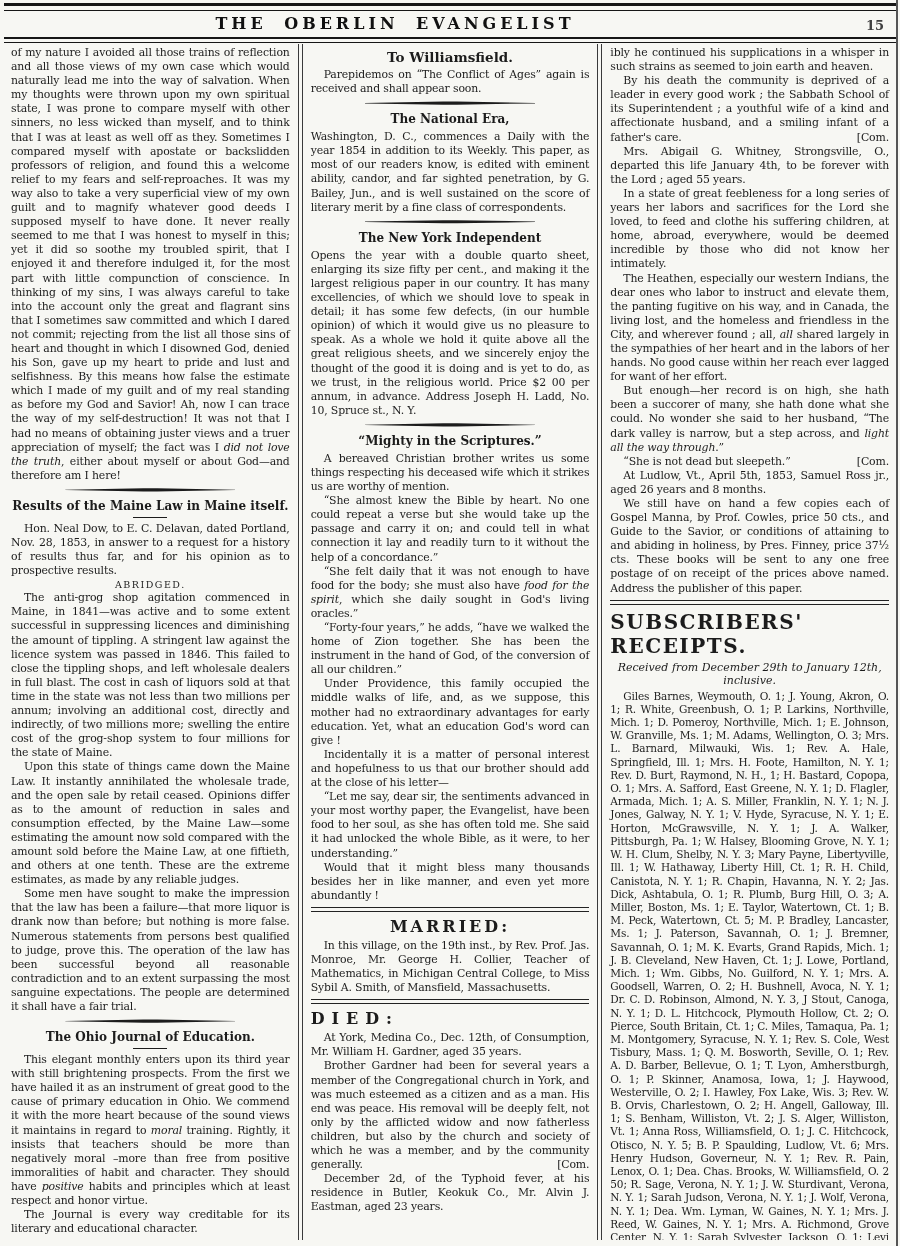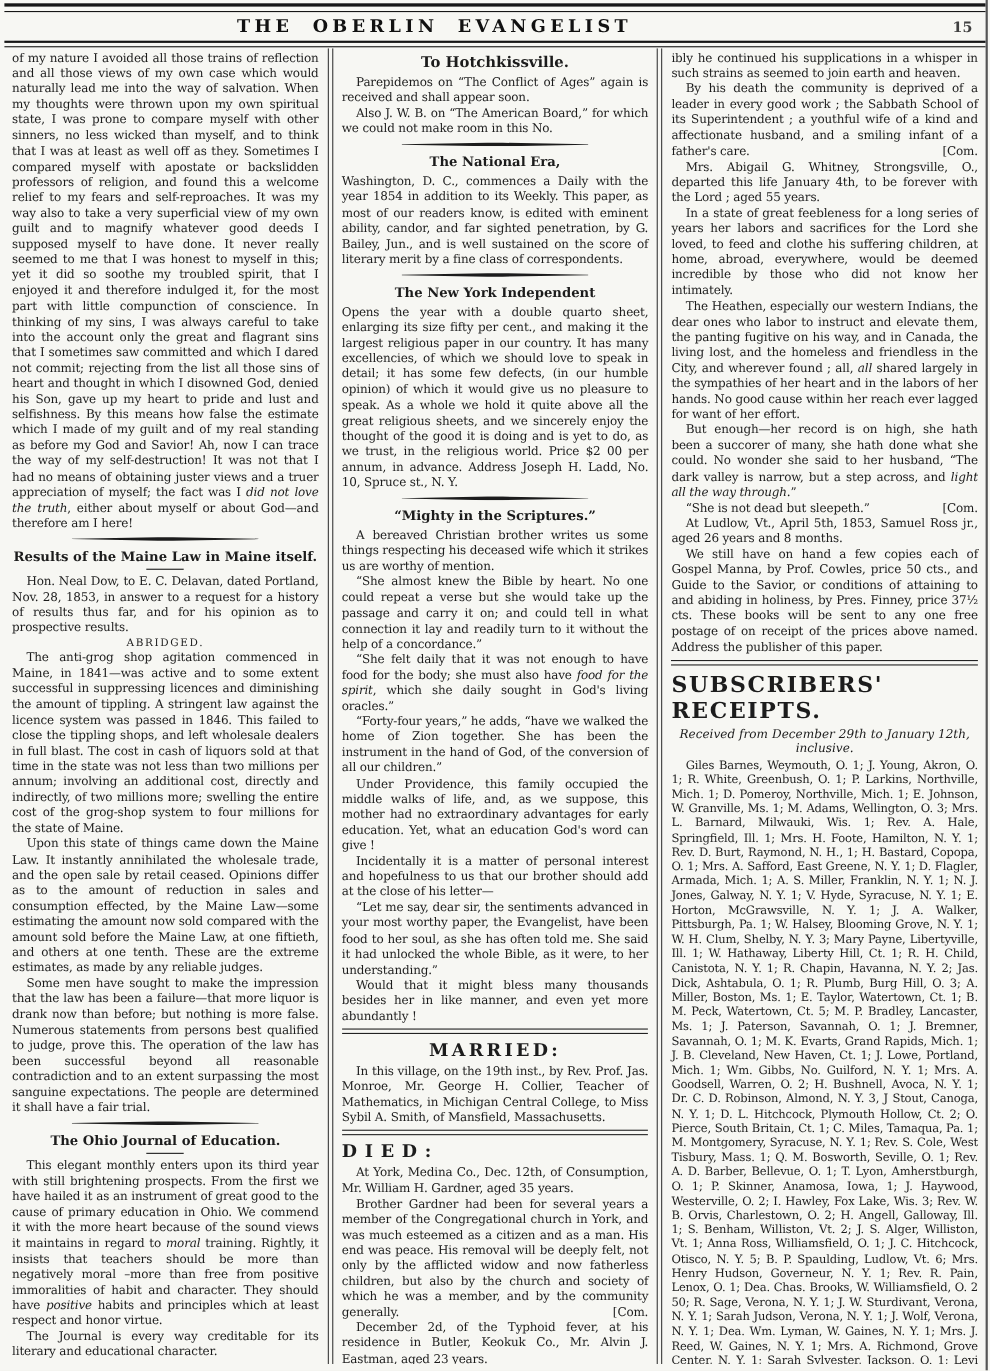--- a/index.html
+++ b/index.html
@@ -76,23 +76,22 @@
         <div class="blk p">Upon this state of things came down the Maine Law. It instantly annihilated the wholesale trade, and the open sale by retail ceased.  Opinions differ as to the amount of reduction in sales and consumption effected, by the Maine Law—some estimating the amount now sold compared with the amount sold before the Maine Law, at one fiftieth, and others at one tenth.  These are the extreme estimates, as made by any reliable judges.</div>
         <div class="blk p">Some men have sought to make the impression that the law has been a failure—that more liquor is drank now than before; but nothing is more false.  Numerous statements from persons best qualified to judge, prove this.  The operation of the law has been successful beyond all reasonable contradiction and to an extent surpassing the most sanguine expectations.  The people are determined it shall have a fair trial.</div>
         <div class="blk rule"></div>
         <div class="blk h1">The Ohio Journal of Education.</div>
         <div class="blk shortrule"></div>
         <div class="blk p">This elegant monthly enters upon its third year with still brightening prospects.  From the first we have hailed it as an instrument of great good to the cause of primary education in Ohio.  We commend it with the more heart because of the sound views it maintains in regard to <i>moral</i> training.  Rightly, it insists that teachers should be more than negatively moral –more than free from positive immoralities of habit and character.  They should have <i>positive</i> habits and principles which at least respect and honor virtue.</div>
         <div class="blk p">The Journal is every way creditable for its literary and educational character.</div>
       </div>
     <div class="vsep"></div>
     <div class="col">
-        <div class="blk h2">To Hotchkissville.</div>
+        <div class="blk h2">To Williamsfield.</div>
         <div class="blk p">Parepidemos on “The Conflict of Ages” again is received and shall appear soon.</div>
-        <div class="blk p">Also J. W. B. on “The American Board,” for which we could not make room in this No.</div>
         <div class="blk rule"></div>
         <div class="blk h1">The National Era,</div>
         <div class="blk pc">Washington, D. C., commences a Daily with the year 1854 in addition to its Weekly.  This paper, as most of our readers know, is edited with eminent ability, candor, and far sighted penetration, by G. Bailey, Jun., and is well sustained on the score of literary merit by a fine class of correspondents.</div>
         <div class="blk rule"></div>
         <div class="blk h1">The New York Independent</div>
         <div class="blk pc">Opens the year with a double quarto sheet, enlarging its size fifty per cent., and making it the largest religious paper in our country.  It has many excellencies, of which we should love to speak in detail; it has some few defects, (in our humble opinion) of which it would give us no pleasure to speak.  As a whole we hold it quite above all the great religious sheets, and we sincerely enjoy the thought of the good it is doing and is yet to do, as we trust, in the religious world.  Price $2 00 per annum, in advance. Address Joseph H. Ladd, No. 10, Spruce st., N. Y.</div>
         <div class="blk rule"></div>
         <div class="blk h1">“Mighty in the Scriptures.”</div>
         <div class="blk p">A bereaved Christian brother writes us some things respecting his deceased wife which it strikes us are worthy of mention.</div>
         <div class="blk p">“She almost knew the Bible by heart.  No one could repeat a verse but she would take up the passage and carry it on; and could tell in what connection it lay and readily turn to it without the help of a concordance.”</div>

